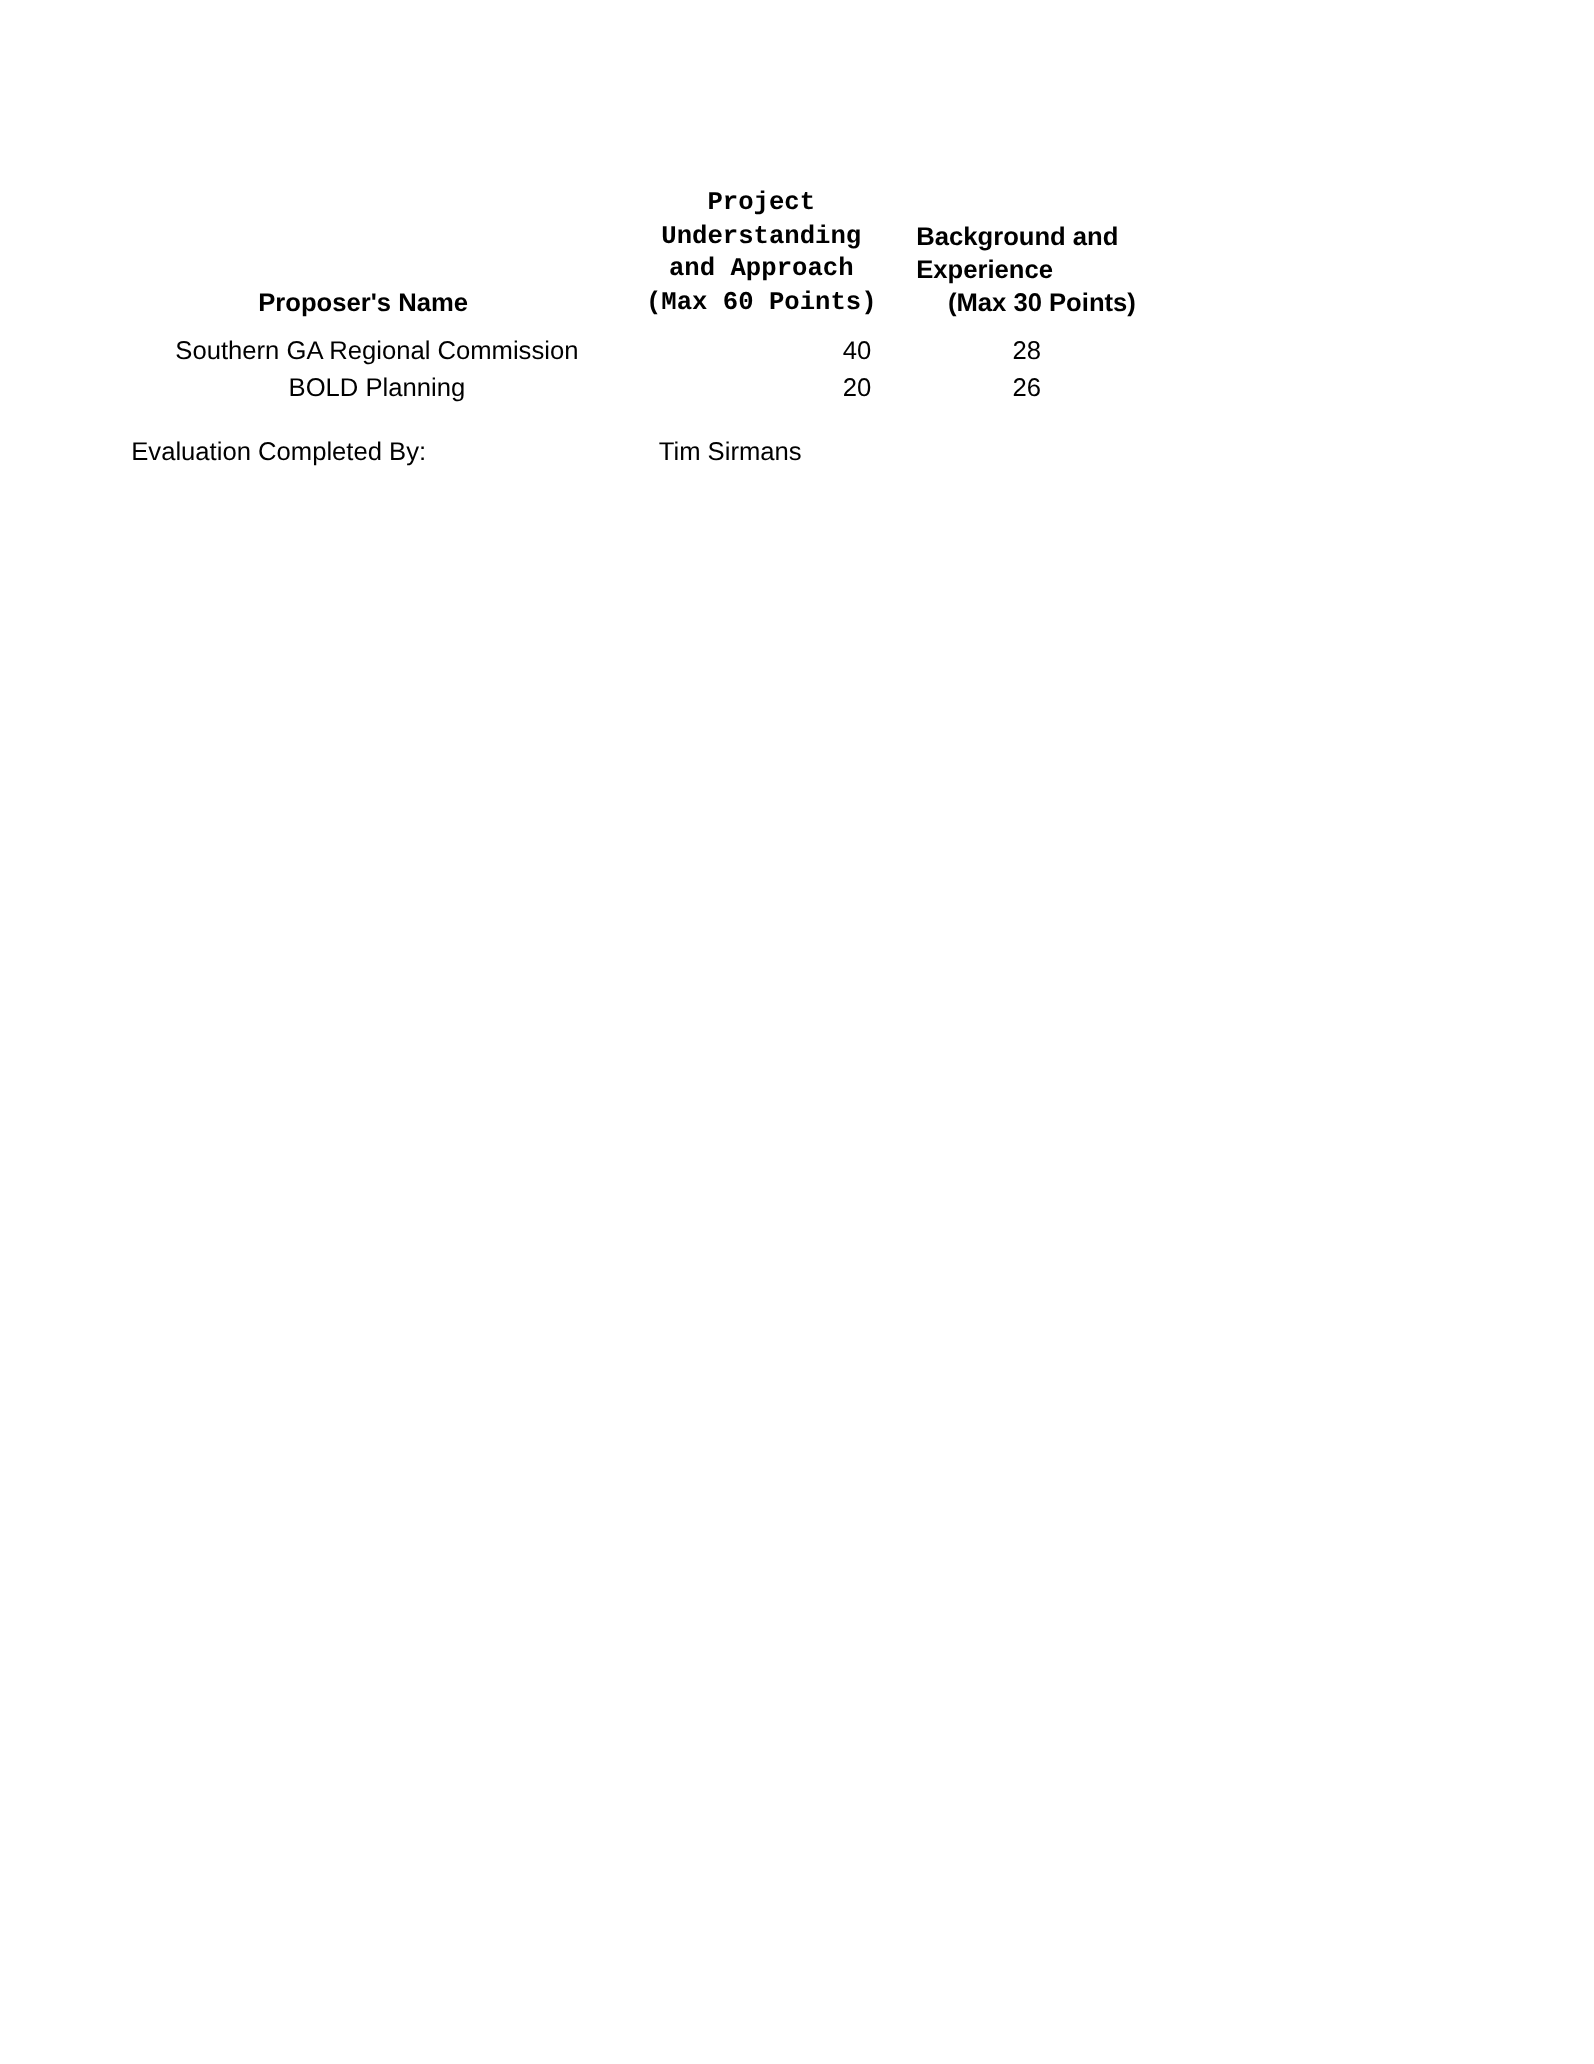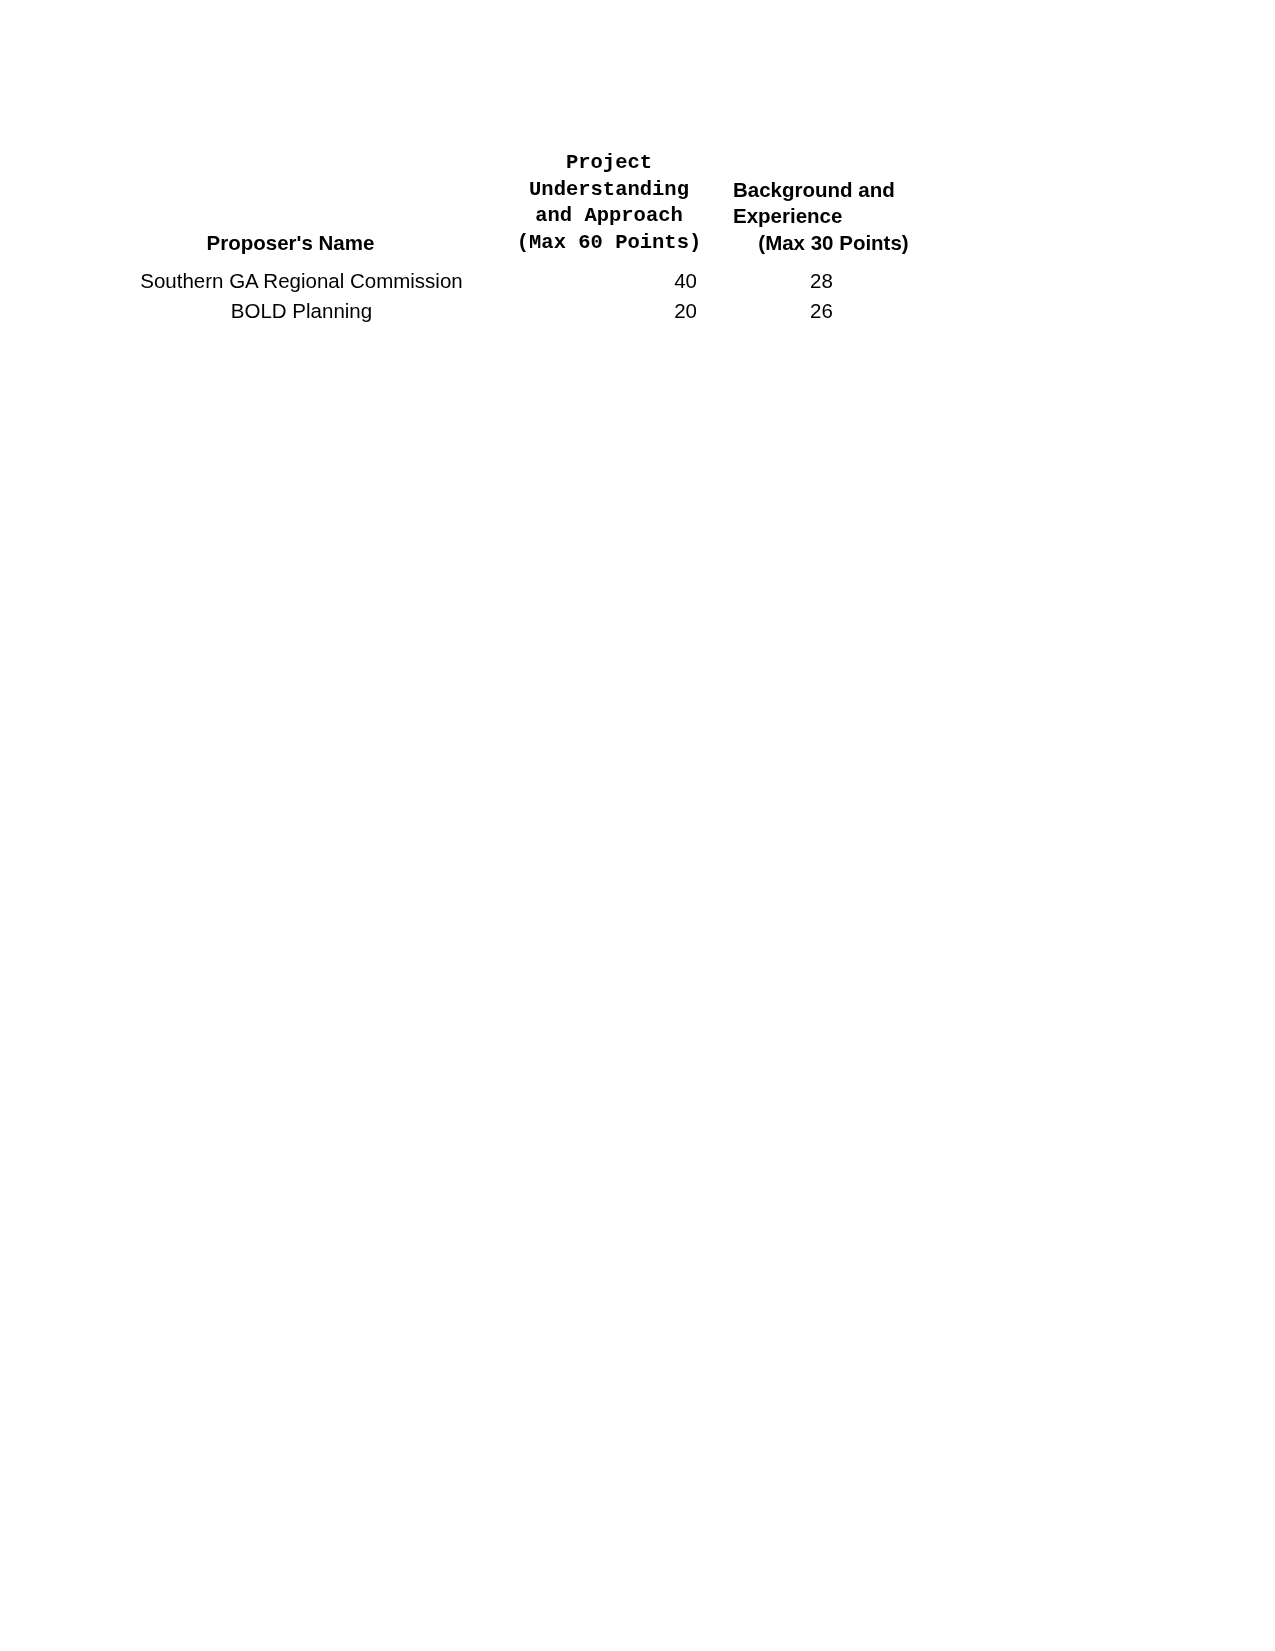--- a/index.html
+++ b/index.html
@@ -133,16 +133,21 @@
         <tr>
           <td class="name-cell">BOLD Planning</td>
           <td class="num-cell">20</td>
           <td class="num-cell-2">26</td>
         </tr>
         <tr class="spacer-row">
           <td></td>
           <td></td>
           <td></td>
         </tr>
+        <tr>
+          <td class="footer-label">Evaluation Completed By:</td>
+          <td class="footer-value">Tim Sirmans</td>
+          <td></td>
+        </tr>
       </tbody>
     </table>
   </div>
 </div>
 
 </body></html>

